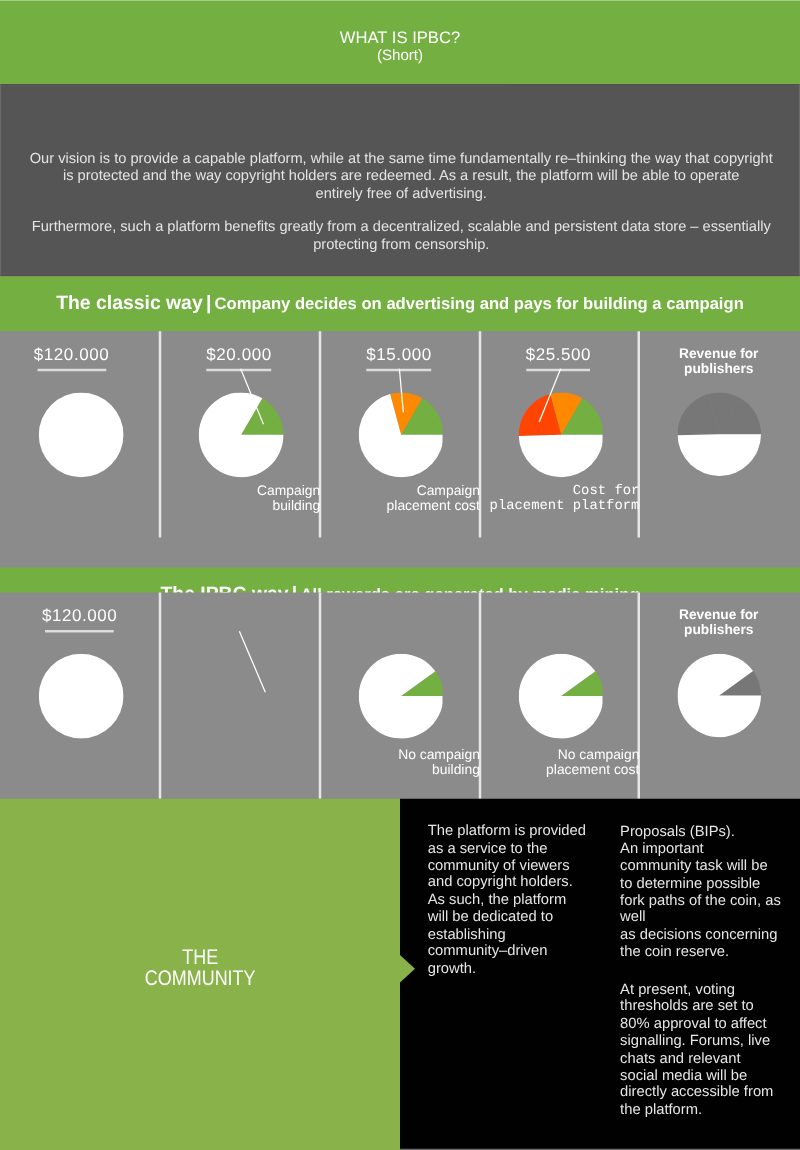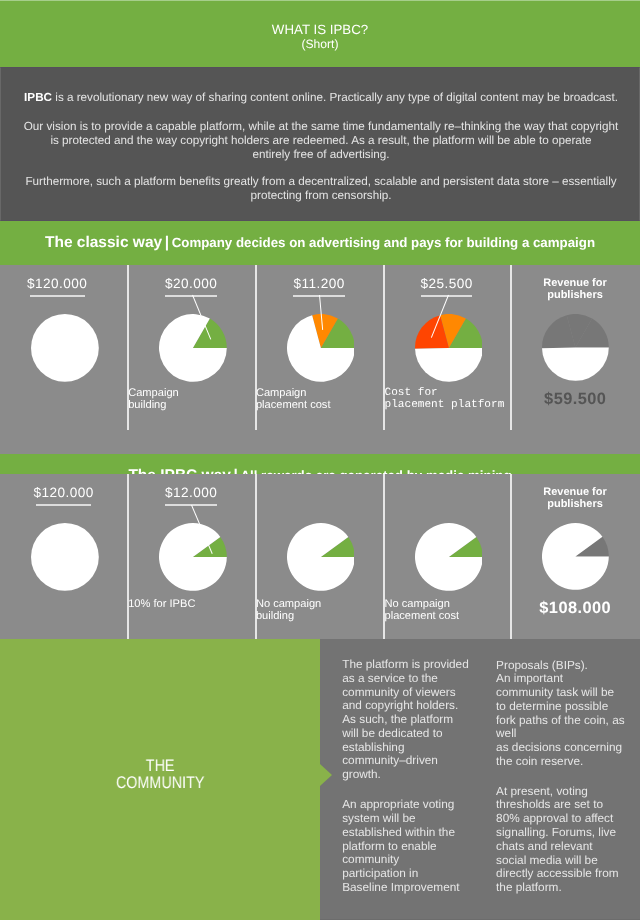--- a/index.html
+++ b/index.html
@@ -40,53 +40,52 @@
   .bar .r{font-weight:700;font-size:13.3px;text-align:center;}
 
   
   .panel{position:absolute;left:0;width:640px;background:#8b8b8b;}
   .vdiv{position:absolute;width:1.6px;background:#e6e6e6;}
   .col{position:absolute;top:0;height:100%;}
   .amt{position:absolute;left:0;width:100%;text-align:center;color:#fff;
        font-size:13.6px;font-weight:400;line-height:16px;letter-spacing:.45px;
        text-indent:.45px;}
   .amt-ul{position:absolute;height:1.25px;background:#dcdcdc;}
-  .cap{position:absolute;left:0;width:100%;text-align:left;color:#fff;
+  .cap{position:absolute;left:0;width:100%;text-align:right;color:#fff;
        font-size:11.1px;line-height:12.3px;font-weight:400;white-space:pre-line;}
   .revtitle{position:absolute;left:0;width:100%;text-align:center;color:#fff;
             font-size:11px;font-weight:700;line-height:11.8px;white-space:pre-line;}
   .revamt{position:absolute;left:0;width:100%;text-align:center;
           font-size:16.4px;font-weight:700;line-height:19px;letter-spacing:.42px;
           text-indent:.42px;}
   .pie{position:absolute;}
   .leader{position:absolute;background:#ffffff;transform-origin:top center;width:1.25px;}
 
   
   .comm{position:absolute;left:0;width:640px;}
   .comm-left{position:absolute;left:0;top:0;height:100%;background:#89b24a;}
-  .comm-right{position:absolute;top:0;height:100%;background:#737373;}
+  .comm-right{position:absolute;top:0;height:100%;background:#000000;}
   .comm-title{position:absolute;left:0;width:100%;text-align:center;color:#fff;
               font-size:16.9px;line-height:16.6px;white-space:pre-line;
               transform:scaleX(.85);transform-origin:161.1px top;will-change:transform;}
   .ctext{position:absolute;color:#e6e6e6;font-size:11.8px;line-height:13.76px;white-space:pre-line;}
   .arrow{position:absolute;width:0;height:0;border-top:11.5px solid transparent;
          border-bottom:11.5px solid transparent;border-left:12px solid #89b24a;}
 </style>
 </head>
 <body>
 
 <div class="page">
 
   <div class="hdr">
     <div class="hdr-title">WHAT IS IPBC?</div>
     <div class="hdr-sub">(Short)</div>
   </div>
 
   <div class="intro">
-    <p class="p1"><b>IPBC</b><span> is a revolutionary new way of sharing content online. Practically any type of digital content may be broadcast.</span></p>
     <p class="p2">Our vision is to provide a capable platform, while at the same time fundamentally re–thinking the way that copyright
 is protected and the way copyright holders are redeemed. As a result, the platform will be able to operate
 entirely free of advertising.</p>
     <p class="p3">Furthermore, such a platform benefits greatly from a decentralized, scalable and persistent data store – essentially
 protecting from censorship.</p>
   </div>
 
   <div class="bar" id="bar1" style="top: 221px; height: 44px;">
     <div class="inner">
       <span class="b">The classic way</span>
@@ -111,21 +110,21 @@
         <div class="amt" style="top: 10.5px; left: 0px; text-align: center;">$20.000</div>
         <div class="amt-ul" style="left: 38.25px; width: 51.5px; top: 30.3px;"></div>
         <div class="pie" style="left: 31.8px; top: 48.8px;"><svg width="67.8" height="67.8" viewBox="0 0 67.8 67.8">
             <path d="M 33.9 33.9 L 67.800 33.900 A 33.9 33.9 0 0 0 50.850 4.542 Z" fill="#74af42"></path>
             <path d="M 33.9 33.9 L 50.850 4.542 A 33.9 33.9 0 1 0 67.800 33.900 Z" fill="#ffffff"></path>
           </svg></div>
         <div class="cap" style="top: 121.7px; left: 1.2px;">Campaign
 building</div>
       </div>
       <div class="col" style="left: 255px; width: 128px;">
-        <div class="amt" style="top: 10.5px; left: 0px;">$11.200</div>
+        <div class="amt" style="top: 10.5px; left: 0px;">$15.000</div>
         <div class="amt-ul" style="left: 38.25px; width: 51.5px; top: 30.3px;"></div>
         <div class="pie" style="left: 31.5px; top: 48.8px;"><svg width="67.8" height="67.8" viewBox="0 0 67.8 67.8">
             <path d="M 33.9 33.9 L 67.800 33.900 A 33.9 33.9 0 0 0 50.850 4.542 Z" fill="#74af42"></path>
             <path d="M 33.9 33.9 L 50.850 4.542 A 33.9 33.9 0 0 0 25.126 1.155 Z" fill="#ff8800"></path>
             <path d="M 33.9 33.9 L 25.126 1.155 A 33.9 33.9 0 1 0 67.800 33.900 Z" fill="#ffffff"></path>
           </svg></div>
         <div class="cap" style="top: 121.7px; left: 0.9px;">Campaign
 placement cost</div>
       </div>
       <div class="col" style="left: 383px; width: 127px;">
@@ -142,21 +141,20 @@
       </div>
       <div class="col" style="left: 510px; width: 130px;">
         <div class="revtitle" style="top: 13.2px;">Revenue for
 publishers</div>
         <div class="pie" style="left: 31.8px; top: 49.2px;"><svg width="66.8" height="66.8" viewBox="0 0 66.8 66.8">
             <path d="M 33.4 33.4 L 66.800 33.400 A 33.4 33.4 0 0 0 50.100 4.475 Z" fill="#777777"></path>
             <path d="M 33.4 33.4 L 50.100 4.475 A 33.4 33.4 0 0 0 24.755 1.138 Z" fill="#777777"></path>
             <path d="M 33.4 33.4 L 24.755 1.138 A 33.4 33.4 0 0 0 0.011 34.274 Z" fill="#777777"></path>
             <path d="M 33.4 33.4 L 0.011 34.274 A 33.4 33.4 0 0 0 66.800 33.400 Z" fill="#ffffff"></path>
           </svg></div>
-        <div class="revamt" style="top: 124.5px; color: rgb(85, 85, 85);">$59.500</div>
       </div>
       <div class="leader" style="left: 192.2px; top: 30.1px; height: 48.3389px; transform: rotate(-22.3737deg);"></div>
       <div class="leader" style="left: 319.4px; top: 30.1px; height: 35.4447px; transform: rotate(-5.17979deg);"></div>
       <div class="leader" style="left: 447.8px; top: 30.4px; height: 45.5883px; transform: rotate(21.8948deg);"></div>
     </div>
 
   <div class="bar" id="bar2" style="top: 454px; height: 44px;">
     <div class="inner">
       <span class="b">The IPBC way</span>
       <span class="sep">|</span>
@@ -169,29 +167,20 @@
       <div class="vdiv" style="left: 255px; top: 0px; height: 165px;"></div>
       <div class="vdiv" style="left: 383px; top: 0px; height: 165px;"></div>
       <div class="vdiv" style="left: 510px; top: 0px; height: 165px;"></div>
       <div class="col" style="left: 0px; width: 127px;">
         <div class="amt" style="top: 10.5px; left: 0px;">$120.000</div>
         <div class="amt-ul" style="left: 35.75px; width: 55.5px; top: 30.3px;"></div>
         <div class="pie" style="left: 31.1px; top: 48.8px;"><svg width="67.8" height="67.8" viewBox="0 0 67.8 67.8">
             <circle cx="33.9" cy="33.9" r="33.9" fill="#ffffff"></circle>
           </svg></div>
       </div>
-      <div class="col" style="left: 127px; width: 128px;">
-        <div class="amt" style="top: 10.5px; left: 0px;">$12.000</div>
-        <div class="amt-ul" style="left: 38.25px; width: 51.5px; top: 30.3px;"></div>
-        <div class="pie" style="left: 31.8px; top: 48.8px;"><svg width="67.8" height="67.8" viewBox="0 0 67.8 67.8">
-            <path d="M 33.9 33.9 L 67.800 33.900 A 33.9 33.9 0 0 0 61.326 13.974 Z" fill="#74af42"></path>
-            <path d="M 33.9 33.9 L 61.326 13.974 A 33.9 33.9 0 1 0 67.800 33.900 Z" fill="#ffffff"></path>
-          </svg></div>
-        <div class="cap" style="top: 124.2px; left: 1.2px;">10% for IPBC</div>
-      </div>
       <div class="col" style="left: 255px; width: 128px;">
         <div class="pie" style="left: 31.5px; top: 48.8px;"><svg width="67.8" height="67.8" viewBox="0 0 67.8 67.8">
             <path d="M 33.9 33.9 L 67.800 33.900 A 33.9 33.9 0 0 0 61.326 13.974 Z" fill="#74af42"></path>
             <path d="M 33.9 33.9 L 61.326 13.974 A 33.9 33.9 0 1 0 67.800 33.900 Z" fill="#ffffff"></path>
           </svg></div>
         <div class="cap" style="top: 124.2px; left: 0.9px;">No campaign
 building</div>
       </div>
       <div class="col" style="left: 383px; width: 127px;">
         <div class="pie" style="left: 31.6px; top: 48.8px;"><svg width="67.8" height="67.8" viewBox="0 0 67.8 67.8">
@@ -201,47 +190,39 @@
         <div class="cap" style="top: 124.2px; left: 1.5px;">No campaign
 placement cost</div>
       </div>
       <div class="col" style="left: 510px; width: 130px;">
         <div class="revtitle" style="top: 13.2px;">Revenue for
 publishers</div>
         <div class="pie" style="left: 31.8px; top: 49.2px;"><svg width="66.8" height="66.8" viewBox="0 0 66.8 66.8">
             <path d="M 33.4 33.4 L 66.800 33.400 A 33.4 33.4 0 0 0 60.421 13.768 Z" fill="#777777"></path>
             <path d="M 33.4 33.4 L 60.421 13.768 A 33.4 33.4 0 1 0 66.800 33.400 Z" fill="#ffffff"></path>
           </svg></div>
-        <div class="revamt" style="top: 124.5px; color: rgb(255, 255, 255);">$108.000</div>
       </div>
       <div class="leader" style="left: 191.1px; top: 30.9px; height: 53.1399px; transform: rotate(-23.0429deg);"></div>
     </div>
 
   <div class="comm" id="comm" style="top: 639px; height: 281px;">
     <div class="comm-left" style="width: 320px;">
       <div class="comm-title" style="top: 119.3px;">THE
 COMMUNITY</div>
     </div>
     <div class="comm-right" style="left: 320px; width: 320px;">
       <div class="ctext" id="c1p1" style="left: 22.2px; top: 19.1px;">The platform is provided
 as a service to the
 community of viewers
 and copyright holders.
 As such, the platform
 will be dedicated to
 establishing
 community–driven
 growth.</div>
-      <div class="ctext" id="c1p2" style="left: 22.2px; top: 159.4px;">An appropriate voting
-system will be
-established within the
-platform to enable
-community
-participation in
-Baseline Improvement</div>
       <div class="ctext" id="c2p1" style="left: 176.1px; top: 19.6px;">Proposals (BIPs).
 An important
 community task will be
 to determine possible
 fork paths of the coin, as
 well
 as decisions concerning
 the coin reserve.</div>
       <div class="ctext" id="c2p2" style="left: 176.1px; top: 145.7px;">At present, voting
 thresholds are set to

